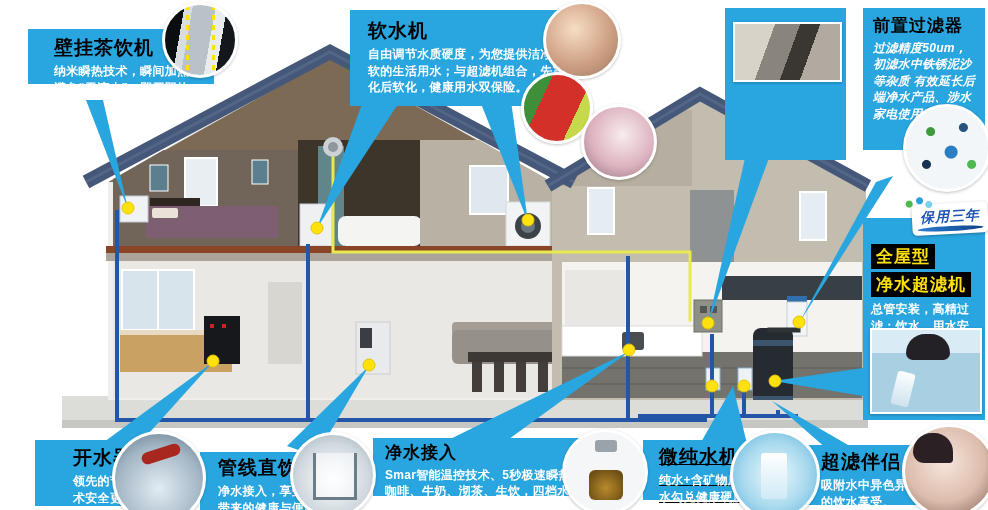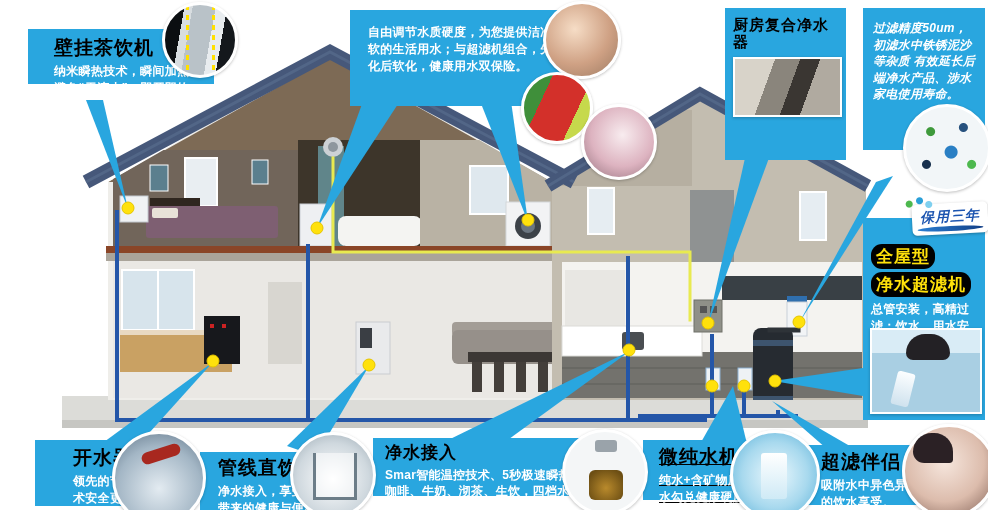--- a/index.html
+++ b/index.html
@@ -19,21 +19,21 @@
   #c-kitchen{left:725px;top:8px;width:121px;height:152px;padding:8px 8px 0 8px;}
   #c-prefilter{left:863px;top:8px;width:122px;height:142px;padding:8px 6px 0 10px;}
   #c-whole{left:863px;top:218px;width:122px;height:202px;padding:26px 8px 0 8px;overflow:visible;}
   #c-boiler{left:35px;top:440px;width:143px;height:66px;padding:7px 0 0 38px;}
   #c-pipeline{left:200px;top:452px;width:147px;height:58px;padding:5px 0 0 18px;}
   #c-smart{left:373px;top:438px;width:233px;height:58px;padding:5px 0 0 12px;}
   #c-micro{left:643px;top:440px;width:150px;height:60px;padding:6px 0 0 16px;text-decoration:underline;}
   #c-uf{left:807px;top:445px;width:170px;height:60px;padding:6px 0 0 14px;}
   
   .hl{display:table;background:#000;color:#ffe10a;font-weight:bold;font-size:17px;
-      padding:1px 5px;margin:0 0 3px 0;letter-spacing:1px;border-radius:11px;}
+      padding:1px 5px;margin:0 0 3px 0;letter-spacing:1px;}
   
   .badge{position:absolute;right:-3px;top:-15px;width:76px;height:31px;background:#fff;
          border-radius:5px;transform:rotate(-3deg);box-shadow:0 1px 3px rgba(0,0,0,.3);z-index:4;}
   .badge .bt{display:block;color:#1d55b0;font-weight:bold;font-style:italic;font-size:14px;
          line-height:26px;text-align:center;letter-spacing:1px;}
   .badge::after{content:"";position:absolute;left:5px;bottom:3px;width:66px;height:5px;
          background:linear-gradient(90deg,#2a7fd4,#123f86);border-radius:50%;}
   .badge::before{content:"";position:absolute;left:-8px;top:-8px;width:30px;height:14px;
          background:radial-gradient(circle at 20% 50%,#4db84e 0 3px,transparent 4px),
                     radial-gradient(circle at 55% 30%,#2a9fd8 0 3px,transparent 4px),
@@ -244,32 +244,33 @@
     </g>
   </svg>
 
   <div class="callout" id="c-wall-tea">
     <div class="t t19">壁挂茶饮机</div>
     <div class="b">纳米瞬热技术，瞬间加热，避免“干滚水”，即开即饮。</div>
   </div>
   <div class="photo round ph-product"></div>
 
   <div class="callout" id="c-softener">
+    <div class="t t19">软水机</div>
     <div class="b">自由调节水质硬度，为您提供洁净柔软的生活用水；与超滤机组合，先净化后软化，健康用水双保险。</div>
   </div>
   <div class="photo round ph-shower"></div>
   <div class="photo round ph-laundry"></div>
   <div class="photo round ph-washface"></div>
 
   <div class="callout" id="c-kitchen">
-    <div class="t t15">厨房复合净水器</div>
     <div class="photo ph-kitchenphoto"></div>
   </div>
 
   <div class="callout" id="c-prefilter">
+    <div class="t t17">前置过滤器</div>
     <div class="b b11">过滤精度50um，初滤水中铁锈泥沙等杂质 有效延长后端净水产品、涉水家电使用寿命。</div>
   </div>
   <div class="photo round ph-parts"></div>
 
   <div class="callout" id="c-whole">
     <div class="badge">
       <span class="bt">保用三年</span>
     </div>
     <div class="hl">全屋型</div>
     <div class="hl">净水超滤机</div>

